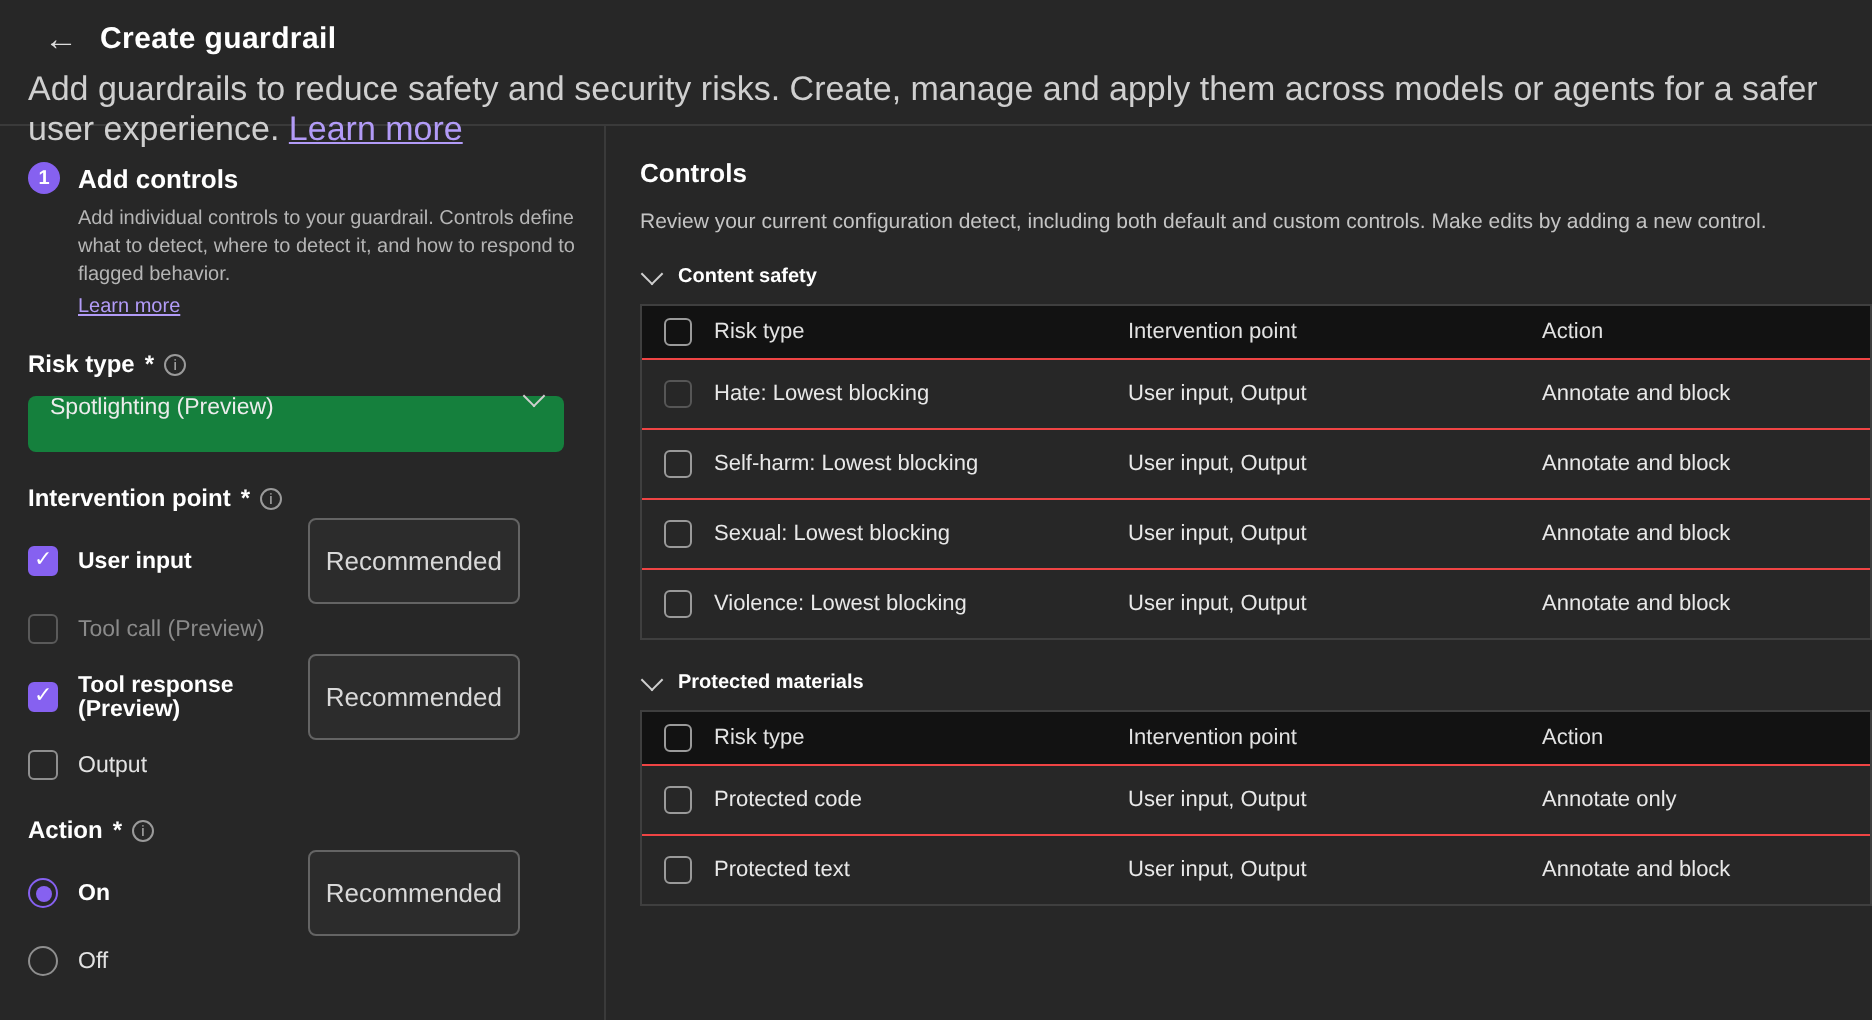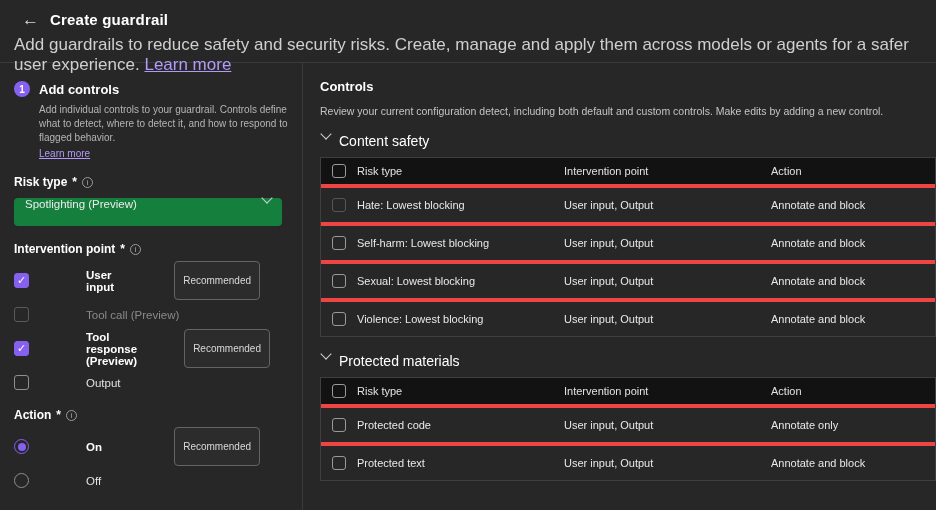--- a/index.html
+++ b/index.html
@@ -24,45 +24,45 @@
   .step-title{font-size:13px;font-weight:700;}
   .step-desc{margin:6px 0 0 25px;font-size:10px;color:#b5b5b5;line-height:1.4;width:256px;}
   .step-learn{margin:3px 0 0 25px;font-size:10px;}
 
   .field-label{display:flex;align-items:center;gap:5px;font-size:12px;font-weight:700;margin-top:16px;}
   .info-icon{width:11px;height:11px;border:1px solid #9a9a9a;border-radius:50%;color:#b5b5b5;font-size:7.5px;display:inline-flex;align-items:center;justify-content:center;font-weight:400;box-sizing:border-box;font-style:normal;}
 
   .dropdown{margin-top:9px;height:28px;width:268px;background:#15803d;border-radius:4px;display:flex;align-items:flex-start;justify-content:space-between;padding:0 11px;box-sizing:border-box;font-size:11.5px;color:#ececec;cursor:pointer;}
   .chev{width:7px;height:7px;border-right:1.4px solid #cfcfcf;border-bottom:1.4px solid #cfcfcf;transform:rotate(45deg);margin-top:-4px;}
 
-  .opt-row{display:flex;align-items:center;margin-top:15px;height:19px;width:246px;cursor:pointer;gap:47px;}
+  .opt-row{display:flex;align-items:center;margin-top:15px;height:19px;width:246px;cursor:pointer;}
   .checkbox{width:15px;height:15px;border-radius:3px;border:1px solid #8f8f8f;box-sizing:border-box;margin-right:10px;position:relative;flex:none;}
   .checkbox.checked{background:#8661f0;border-color:#8661f0;}
   .checkbox.checked::after{content:"\2713";position:absolute;color:#fff;font-size:11px;left:2px;top:0px;line-height:13px;}
   .checkbox.dim{border-color:#5a5a5a;}
   .opt-label{font-size:11.5px;color:#e2e2e2;}
   .opt-label.strong{font-weight:700;color:#fff;}
   .opt-label.dim{color:#8a8a8a;}
-  .badge{margin-left:auto;border:1px solid #646464;background:#2c2c2c;color:#d9d9d9;font-size:10px;padding:13px 8px;border-radius:4px;white-space:nowrap;}
+  .badge{margin-left:auto;border:1px solid #646464;background:#2c2c2c;color:#d9d9d9;font-size:13px;padding:13px 8px;border-radius:4px;white-space:nowrap;}
 
   .radio{width:15px;height:15px;border-radius:50%;border:1px solid #8f8f8f;box-sizing:border-box;margin-right:10px;position:relative;flex:none;}
   .radio.selected{border-color:#8661f0;}
   .radio.selected::after{content:"";position:absolute;left:2.5px;top:2.5px;right:2.5px;bottom:2.5px;border-radius:50%;background:#8661f0;}
 
   .watermark{position:absolute;left:6px;bottom:2px;display:flex;align-items:center;gap:3px;color:rgba(235,235,235,.92);pointer-events:none;}
   .wm-text{font-size:18px;letter-spacing:3px;font-weight:700;text-shadow:0 0 2px rgba(0,0,0,.6);}
 
   
   .main-title{font-size:13px;font-weight:700;}
   .main-desc{font-size:10.5px;color:#c4c4c4;margin-top:11px;}
-  .section-header{display:flex;gap:9px;margin:16px 0 8px 2px;font-size:14px;font-weight:400;cursor:pointer;}
+  .section-header{display:flex;align-items:center;gap:9px;margin:16px 0 8px 2px;font-size:10px;font-weight:700;cursor:pointer;}
   .sec-chev{width:7px;height:7px;border-right:1.3px solid #cfcfcf;border-bottom:1.3px solid #cfcfcf;transform:rotate(45deg);margin-top:-3px;}
 
   .table{border:1px solid #3f3f3f;box-sizing:border-box;}
-  .trow{display:grid;grid-template-columns:36px 207px 207px 1fr;align-items:center;border-top:4px solid #ef4444;height:34px;font-size:11px;color:#e8e8e8;}
+  .trow{display:grid;grid-template-columns:36px 207px 207px 1fr;align-items:center;border-top:1px solid #ef4444;height:34px;font-size:11px;color:#e8e8e8;}
   .trow.head{border-top:none;background:#121212;height:26px;color:#e2e2e2;}
   .tcell-cb{display:flex;justify-content:center;align-items:center;}
   .cb-sm{width:14px;height:14px;border:1px solid #9a9a9a;border-radius:3px;box-sizing:border-box;cursor:pointer;}
   .cb-sm.dim{border-color:#565656;}
 </style>
 </head>
 <body>
 
 <div class="app">
 

